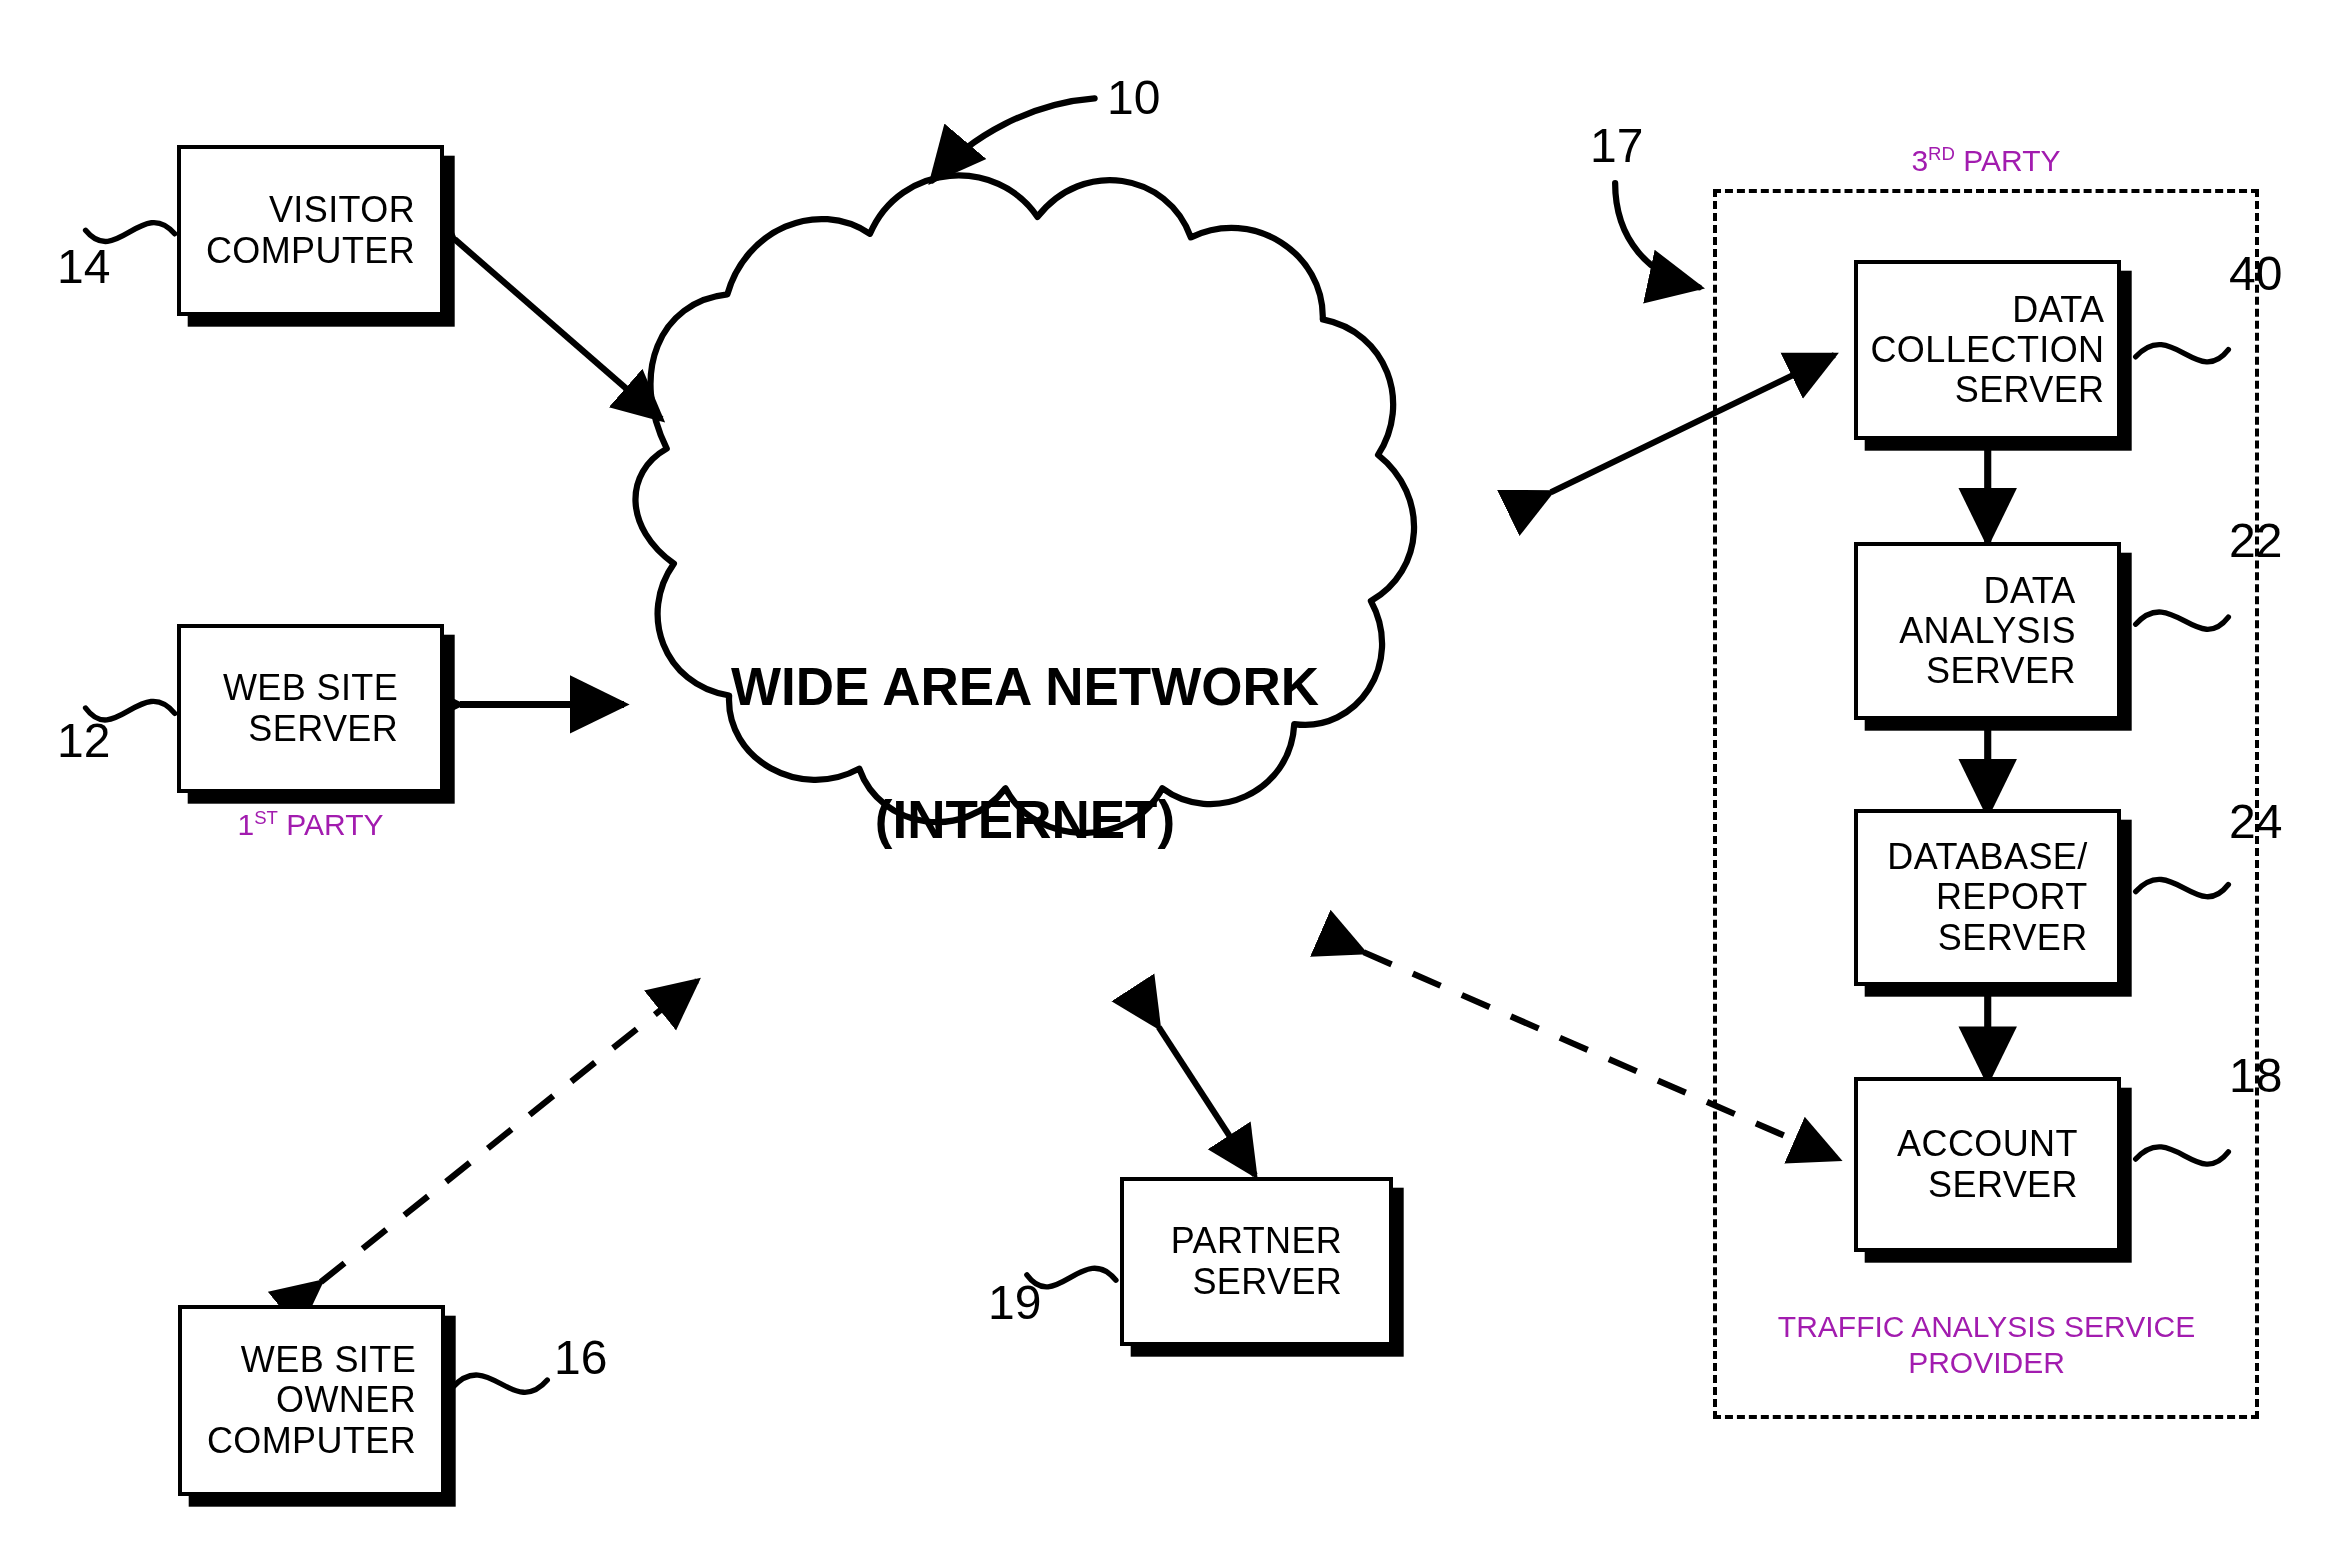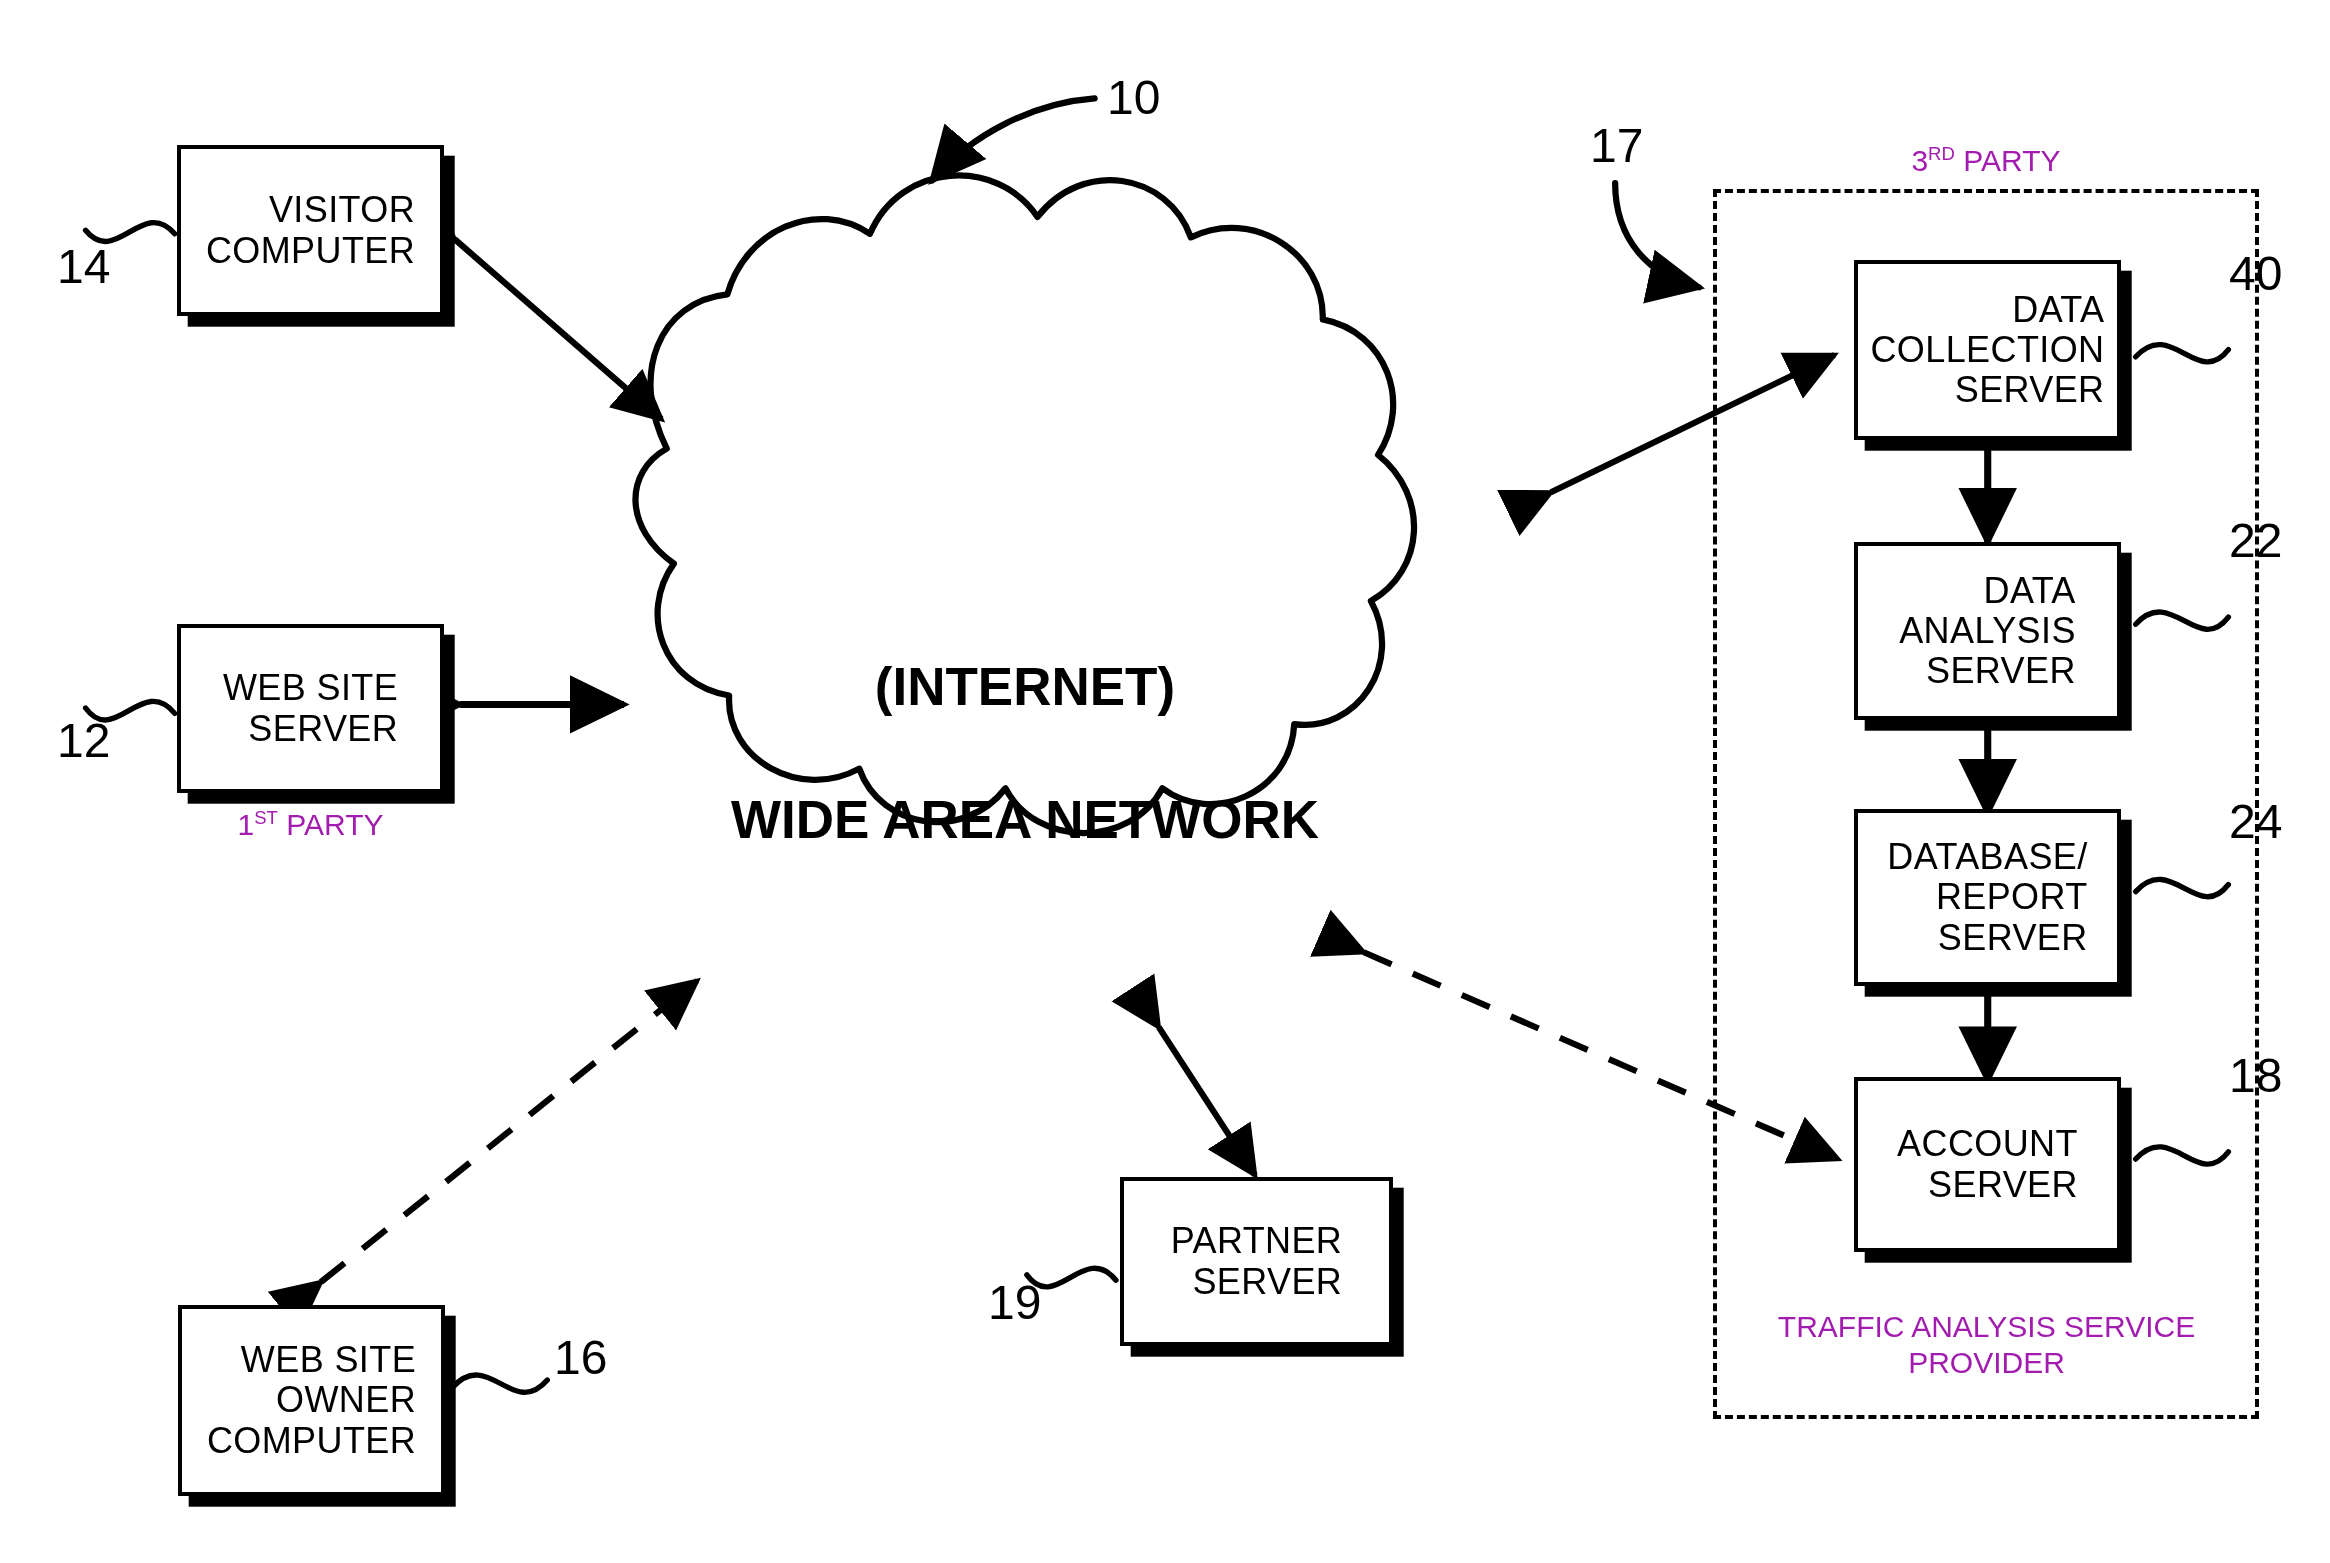--- a/index.html
+++ b/index.html
@@ -186,22 +186,22 @@
       <path d="M 2396,1000 C 2436,956 2466,1036 2500,992" fill="none" stroke="#000" stroke-width="6" stroke-linecap="round"></path>
     </g>
     <g>
       <path d="M 2396,1300 C 2436,1256 2466,1336 2500,1292" fill="none" stroke="#000" stroke-width="6" stroke-linecap="round"></path>
     </g>
   </svg>
 
   <div class="dashbox" style="left:1713px; top:189px; width:546px; height:1230px;"></div>
 
   <div class="cloudlabel" style="left:624px; top:588px; width:802px;">
+    <div>WIDE AREA NETWORK</div>
     <div>(INTERNET)</div>
-    <div>WIDE AREA NETWORK</div>
   </div>
 
   <div class="pbox" style="left:177px; top:145px; width:267px; height:171px;">
     <span class="lbl">VISITOR
 COMPUTER</span>
   </div>
 
   <div class="pbox" style="left:177px; top:624px; width:267px; height:169px;">
     <span class="lbl">WEB SITE
 SERVER</span>

